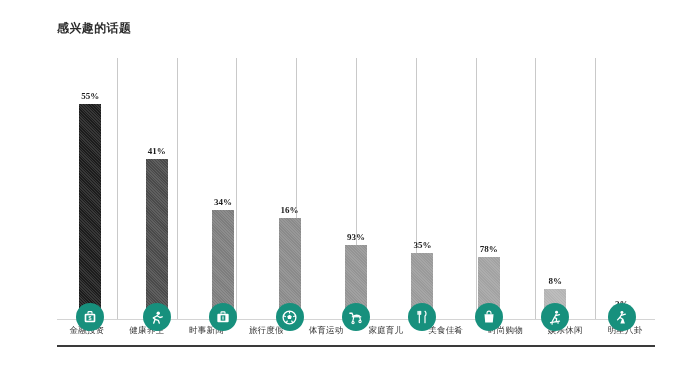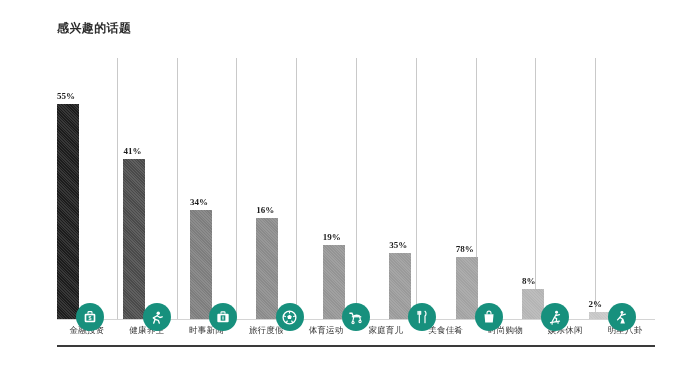--- a/index.html
+++ b/index.html
@@ -84,21 +84,21 @@
     display: flex;
     align-items: flex-end;
   }
   .bar-cell {
     flex: 1 1 0;
     height: 100%;
     position: relative;
     display: flex;
     flex-direction: column;
     justify-content: flex-end;
-    align-items: flex-start;
+    align-items: center;
   }
   .bar-value {
     font-size: 9px;
     font-weight: bold;
     color: #1c1c1c;
     margin-bottom: 3px;
     line-height: 1;
     font-family: "Liberation Serif", "DejaVu Serif", serif;
   }
   .bar {
@@ -216,21 +216,21 @@
           <div class="bar" style="height: 102.267px; background-color: rgb(138, 138, 138);"></div>
           <div class="icon-badge">
             <svg width="17" height="17" viewBox="0 0 24 24">
               <circle cx="12" cy="12" r="9" fill="none" stroke="#fff" stroke-width="1.9"></circle>
               <polygon points="12,8 15.2,10.4 14,14.2 10,14.2 8.8,10.4" fill="#fff"></polygon>
               <path d="M12 3.2 L12 6.3 M3.6 9.6 L6.8 11 M20.4 9.6 L17.2 11 M7.2 19.6 L9.2 16.4 M16.8 19.6 L14.8 16.4" stroke="#fff" stroke-width="1.7"></path>
             </svg>
           </div>
         </div>
         <div class="bar-cell">
-          <div class="bar-value">19%</div>
+          <div class="bar-value">93%</div>
           <div class="bar" style="height: 74.7333px; background-color: rgb(148, 148, 148);"></div>
           <div class="icon-badge">
             <svg width="17" height="17" viewBox="0 0 24 24">
               <path d="M4 6 h3 l2.2 5" stroke="#fff" stroke-width="1.8" fill="none" stroke-linecap="round"></path>
               <path d="M20 11 A8 8 0 0 0 7.4 10.6 z" fill="#fff"></path>
               <path d="M6.8 11 H20.2" stroke="#fff" stroke-width="1.6"></path>
               <path d="M9.5 11.6 L8 18 M18 11.6 L19 16" stroke="#fff" stroke-width="1.6" stroke-linecap="round"></path>
               <circle cx="8.5" cy="19.2" r="1.6" fill="none" stroke="#fff" stroke-width="1.5"></circle>
               <circle cx="18.4" cy="17.6" r="1.6" fill="none" stroke="#fff" stroke-width="1.5"></circle>
             </svg>

